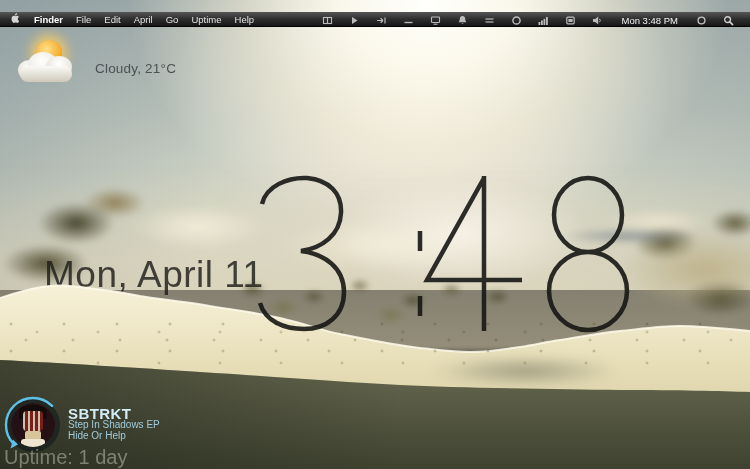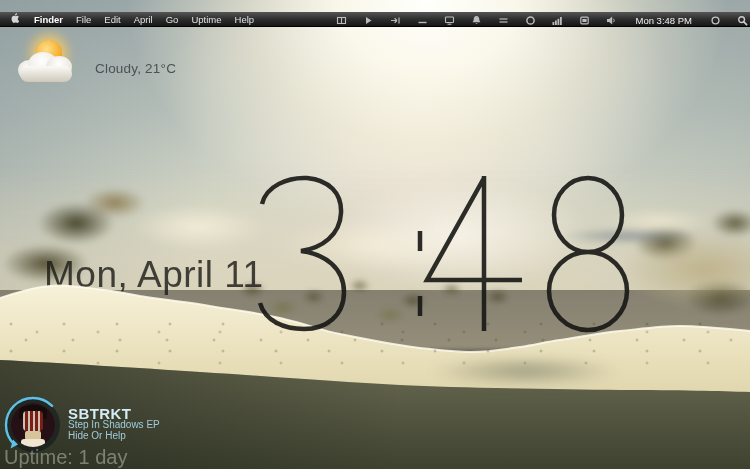--- a/index.html
+++ b/index.html
@@ -50,21 +50,21 @@
   .vignette{position:absolute;inset:0;z-index:8;pointer-events:none;
     background:radial-gradient(130% 125% at 50% 42%, rgba(0,0,0,0) 58%, rgba(18,20,12,0.28) 100%);}
 
   
   .menubar{position:absolute;left:0;top:12px;width:750px;height:14px;z-index:20;display:flex;align-items:flex-end;
     background:linear-gradient(180deg,#565656 0%,#2e2e2e 50%,#161616 100%);
     border-bottom:1px solid #000;font-size:9.5px;color:#e4e4e4;}
   .menubar .left{display:flex;align-items:center;gap:13px;padding-left:9px;}
   .menubar .left .mi{cursor:default;}
   .menubar .app-name{font-weight:bold;color:#fff;}
-  .menubar .right{margin-left:auto;display:flex;align-items:center;gap:16px;padding-right:2px;}
+  .menubar .right{margin-left:auto;display:flex;align-items:center;gap:16px;padding-right:16px;}
   .sicon{display:inline-flex;width:11px;height:11px;opacity:.88;}
   .sicon svg{width:11px;height:11px;}
   .mclock{color:#f2f2f2;margin:0 2px 0 3px;white-space:nowrap;}
 
   
   .weather{position:absolute;left:18px;top:38px;z-index:4;width:260px;height:60px;}
   .wsun{position:absolute;left:18px;top:2px;width:26px;height:26px;border-radius:50%;
     background:radial-gradient(circle at 40% 35%, #fde08a, #f6a623 70%, #e08a10);
     box-shadow:0 0 12px 5px rgba(250,205,100,0.85);}
   .wcloud{position:absolute;}

